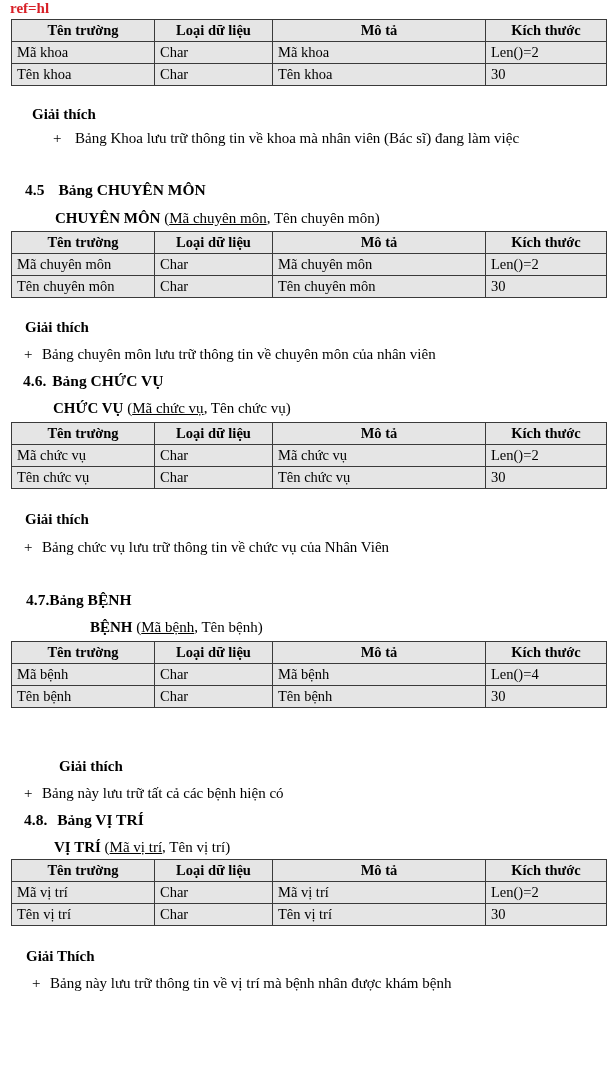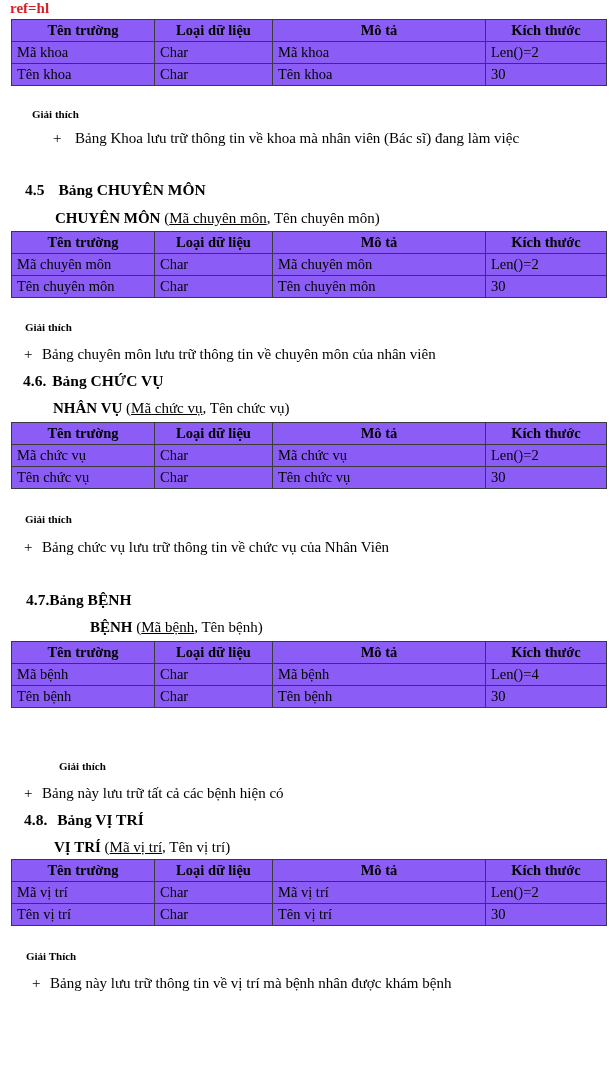--- a/index.html
+++ b/index.html
@@ -33,21 +33,21 @@
     letter-spacing: 0px;
     line-height: 18px;
   }
 
   
   table.schema-table {
     position: absolute;
     border-collapse: collapse;
     table-layout: fixed;
     font-size: 14.5px;
-    background: #8b5cf6;
+    background: #e5e5e5;
   }
   table.schema-table td,
   table.schema-table th {
     border: 1px solid #3a3a3a;
     padding: 2px 5px 3px 5px;
     vertical-align: middle;
     font-weight: normal;
     text-align: left;
     line-height: 16px;
     height: 22px;
@@ -60,21 +60,21 @@
     text-align: center;
   }
   table.schema-table th.c1, table.schema-table td.c1 { width: 143px; }
   table.schema-table th.c2, table.schema-table td.c2 { width: 118px; }
   table.schema-table th.c3, table.schema-table td.c3 { width: 213px; }
   table.schema-table th.c4, table.schema-table td.c4 { width: 121px;  }
 
   
   .txt {
     position: absolute;
-    font-size: 11px;
+    font-size: 15px;
     line-height: 19px;
     white-space: nowrap;
   }
   .bold { font-weight: bold; }
   .heading {
     font-weight: bold;
     font-size: 15.5px;
   }
   .heading .num {
     display: inline-block;
@@ -186,21 +186,21 @@
 
   <div class="bullet" style="left:24px; top:344px;">
     <span class="plus">+</span><span>Bảng chuyên môn lưu trữ thông tin về chuyên môn của nhân viên</span>
   </div>
 
   <div class="txt heading" style="left:23px; top:371px;">
     <span class="num" style="margin-right:6px;">4.6.</span><span>Bảng CHỨC VỤ</span>
   </div>
 
   <div class="txt relation" style="left:53px; top:399px;">
-    <span class="rel-name">NHÂN VỤ</span><span> (</span><span class="pk">Mã chức vụ</span><span>, </span><span>Tên chức vụ</span><span>)</span>
+    <span class="rel-name">CHỨC VỤ</span><span> (</span><span class="pk">Mã chức vụ</span><span>, </span><span>Tên chức vụ</span><span>)</span>
   </div>
 
   <table class="schema-table" style="left:11px; top:422px; width:584px;">
     <tbody>
         <tr>
       <th class="c1">Tên trường</th>
       <th class="c2">Loại dữ liệu</th>
       <th class="c3">Mô tả</th>
       <th class="c4">Kích thước</th>
     </tr>

